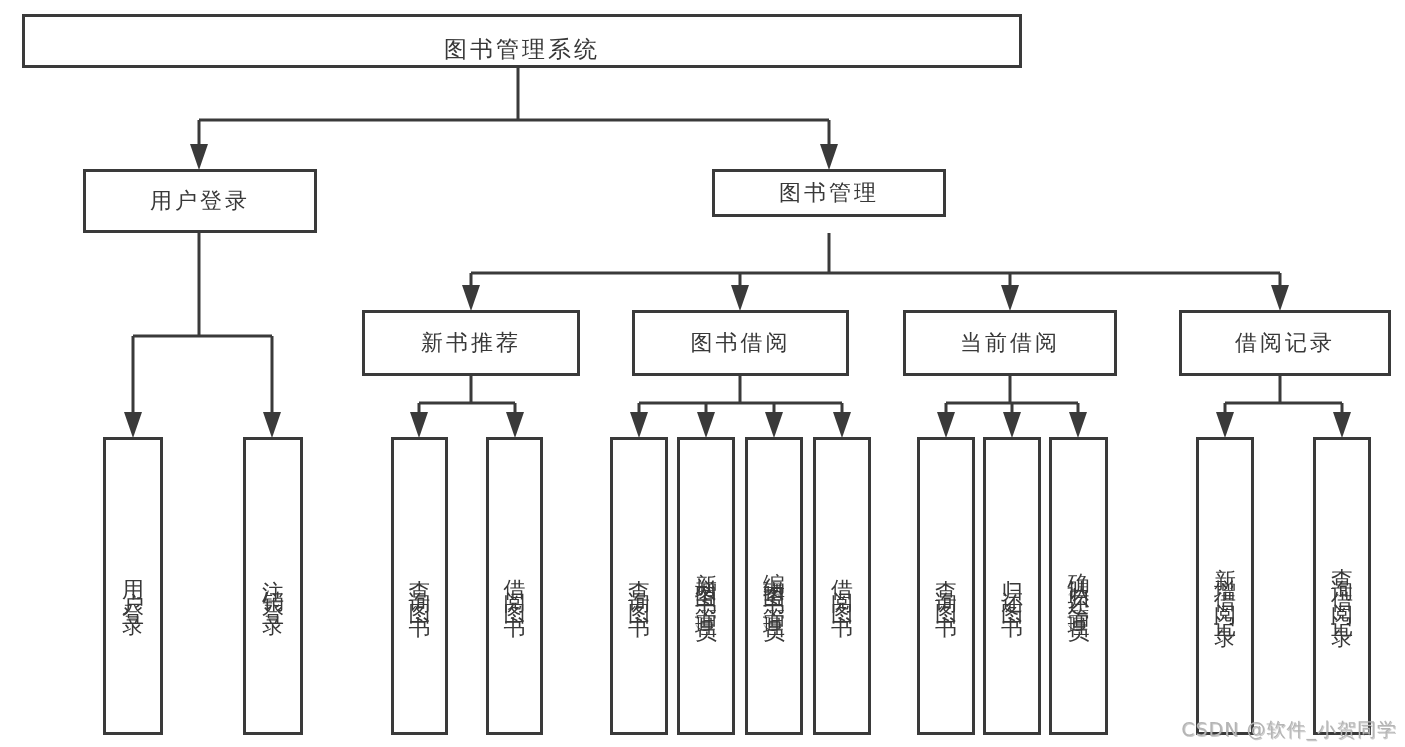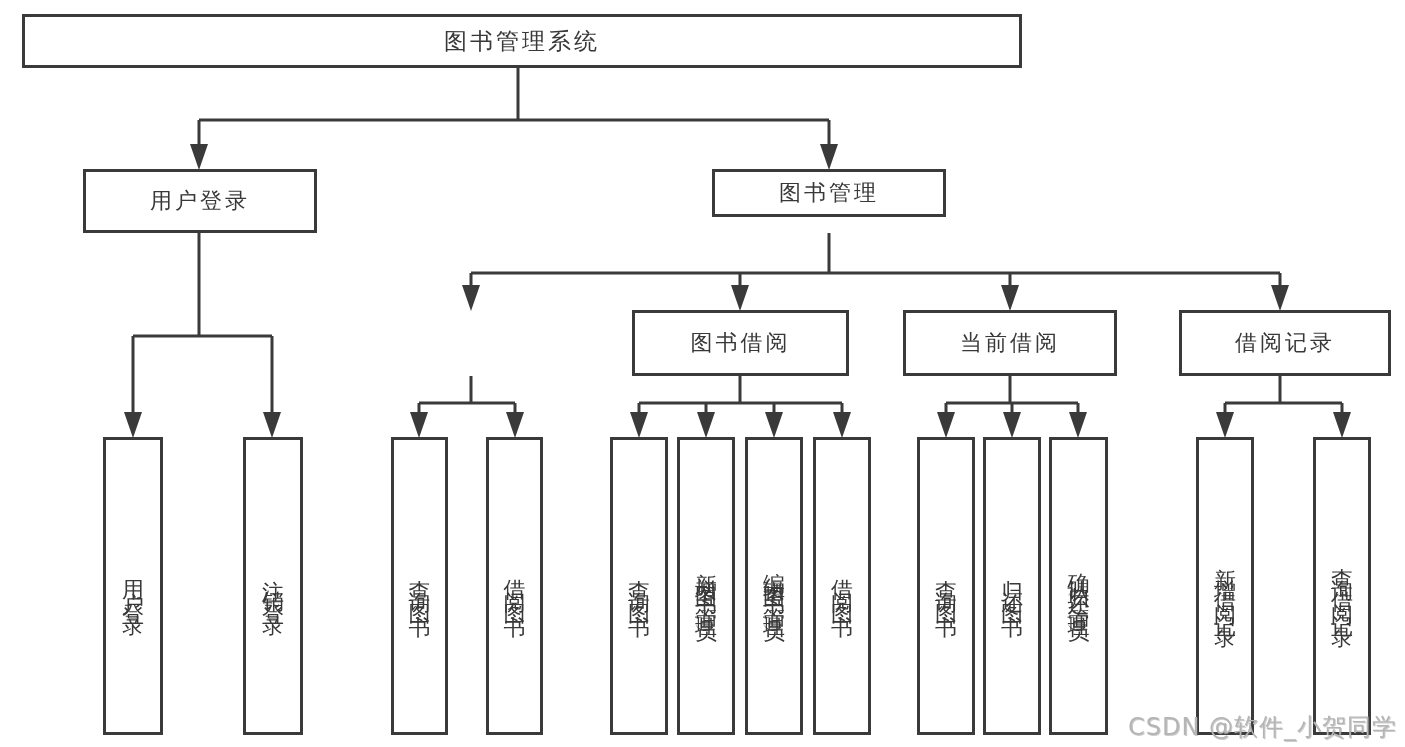--- a/index.html
+++ b/index.html
@@ -33,21 +33,21 @@
     text-orientation:mixed;
     font-size:22px;
     letter-spacing:12px;
     line-height:1;
     white-space:nowrap;
   }
   .leaf.long .lbl{letter-spacing:7px;}
   .watermark{
     position:absolute;
     right:8px;bottom:4px;
-    font-size:24px;
+    font-size:19px;
     letter-spacing:1px;
     color:var(--watermark);
     text-shadow:1px 1px 0 rgba(110,110,110,0.35);
     pointer-events:none;
     z-index:5;
   }
 </style>
 </head>
 <body>
 
@@ -86,31 +86,34 @@
       <path d="M765 412 L783 412 L774 438 Z"></path>
       <path d="M833 412 L851 412 L842 438 Z"></path>
       <path d="M937 412 L955 412 L946 438 Z"></path>
       <path d="M1003 412 L1021 412 L1012 438 Z"></path>
       <path d="M1069 412 L1087 412 L1078 438 Z"></path>
       <path d="M1216 412 L1234 412 L1225 438 Z"></path>
       <path d="M1333 412 L1351 412 L1342 438 Z"></path>
     </g>
   </svg>
 
-  <div class="box root" style="left:22px;top:14px;width:1000px;height:54px;">
+  <div class="box root" style="left:22px;top:14px;width:1000px;height:54px;align-items:flex-end;">
     <span class="lbl">图书管理系统</span>
   </div>
 
   <div class="box mid" style="left:83px;top:169px;width:234px;height:64px;">
     <span class="lbl">用户登录</span>
   </div>
   <div class="box mid" style="left:712px;top:169px;width:234px;height:48px;">
     <span class="lbl">图书管理</span>
   </div>
 
+  <div class="box mid" style="left:362px;top:310px;width:218px;height:66px;">
+    <span class="lbl">新书推荐</span>
+  </div>
   <div class="box mid" style="left:632px;top:310px;width:217px;height:66px;">
     <span class="lbl">图书借阅</span>
   </div>
   <div class="box mid" style="left:903px;top:310px;width:214px;height:66px;">
     <span class="lbl">当前借阅</span>
   </div>
   <div class="box mid" style="left:1173px;top:310px;width:212px;height:66px;margin-left:6px;">
     <span class="lbl">借阅记录</span>
   </div>
 

